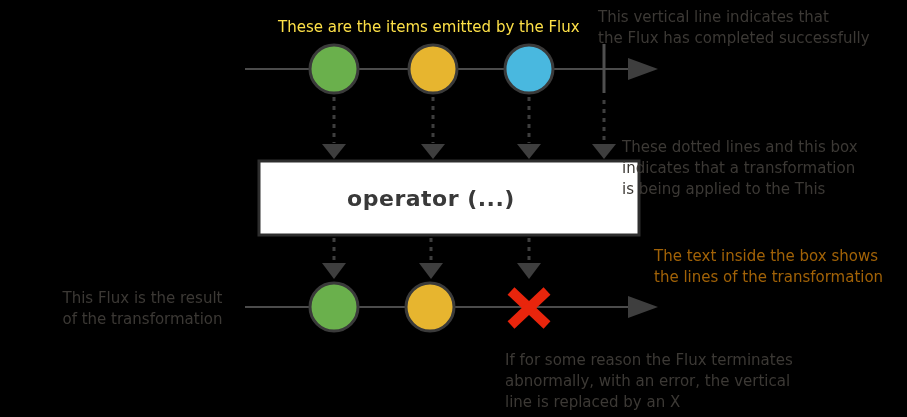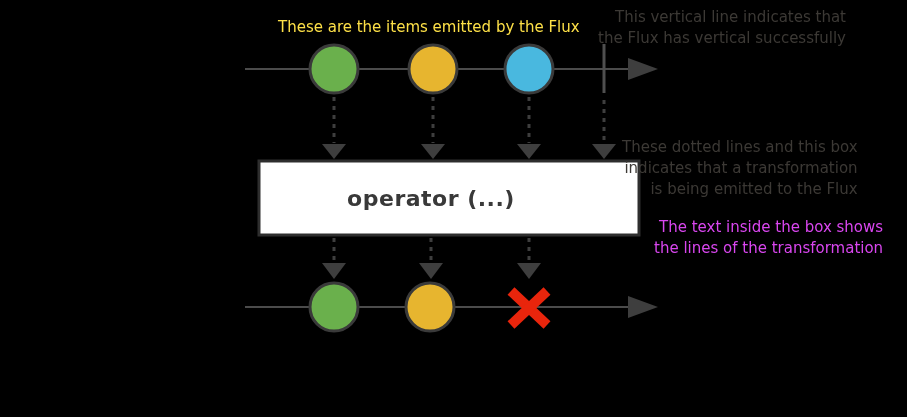--- a/index.html
+++ b/index.html
@@ -12,21 +12,21 @@
   }
   #diagram-svg{position:absolute;left:0;top:0;}
   .note{
     position:absolute;
     font-size:15px;
     line-height:21px;
     white-space:nowrap;
   }
   .note div{white-space:nowrap;}
   .center{text-align:center;}
-  .left{text-align:right;}
+  .left{text-align:left;}
   #operator-label{
     position:absolute;
     left:259px;top:161px;width:344px;height:74px;
     display:flex;align-items:center;justify-content:center;
     font-weight:bold;
     font-size:22px;
     letter-spacing:0.5px;
   }
   
   #note-timeline{left:8px;top:45px;width:228px;}
@@ -93,29 +93,38 @@
 
   <div id="operator-label" style="color: rgb(57, 57, 57);">operator (...)</div>
 
 
   <div class="note center" id="note-items" style="color: #fde047;">
     <div>These are the items emitted by the Flux</div>
   </div>
 
   <div class="note left" id="note-complete" style="color: rgb(60, 57, 53);">
     <div>This vertical line indicates that</div>
-    <div>the Flux has vertical successfully</div>
+    <div>the Flux has completed successfully</div>
   </div>
 
   <div class="note left" id="note-transform" style="color: rgb(60, 57, 53);">
     <div>These dotted lines and this box</div>
     <div>indicates that a transformation</div>
-    <div>is being emitted to the Flux</div>
+    <div>is being applied to the This</div>
   </div>
 
-  <div class="note left" id="note-boxtext" style="color: #d946ef;">
+  <div class="note left" id="note-boxtext" style="color: #a16207; margin-top: 29px;">
     <div>The text inside the box shows</div>
     <div>the lines of the transformation</div>
   </div>
 
+  <div class="note center" id="note-result" style="color: rgb(60, 57, 53);">
+    <div>This Flux is the result</div>
+    <div>of the transformation</div>
+  </div>
 
+  <div class="note left" id="note-error" style="color: rgb(60, 57, 53);">
+    <div>If for some reason the Flux terminates</div>
+    <div>abnormally, with an error, the vertical</div>
+    <div>line is replaced by an X</div>
+  </div>
 
 </div>
 
 </body></html>

